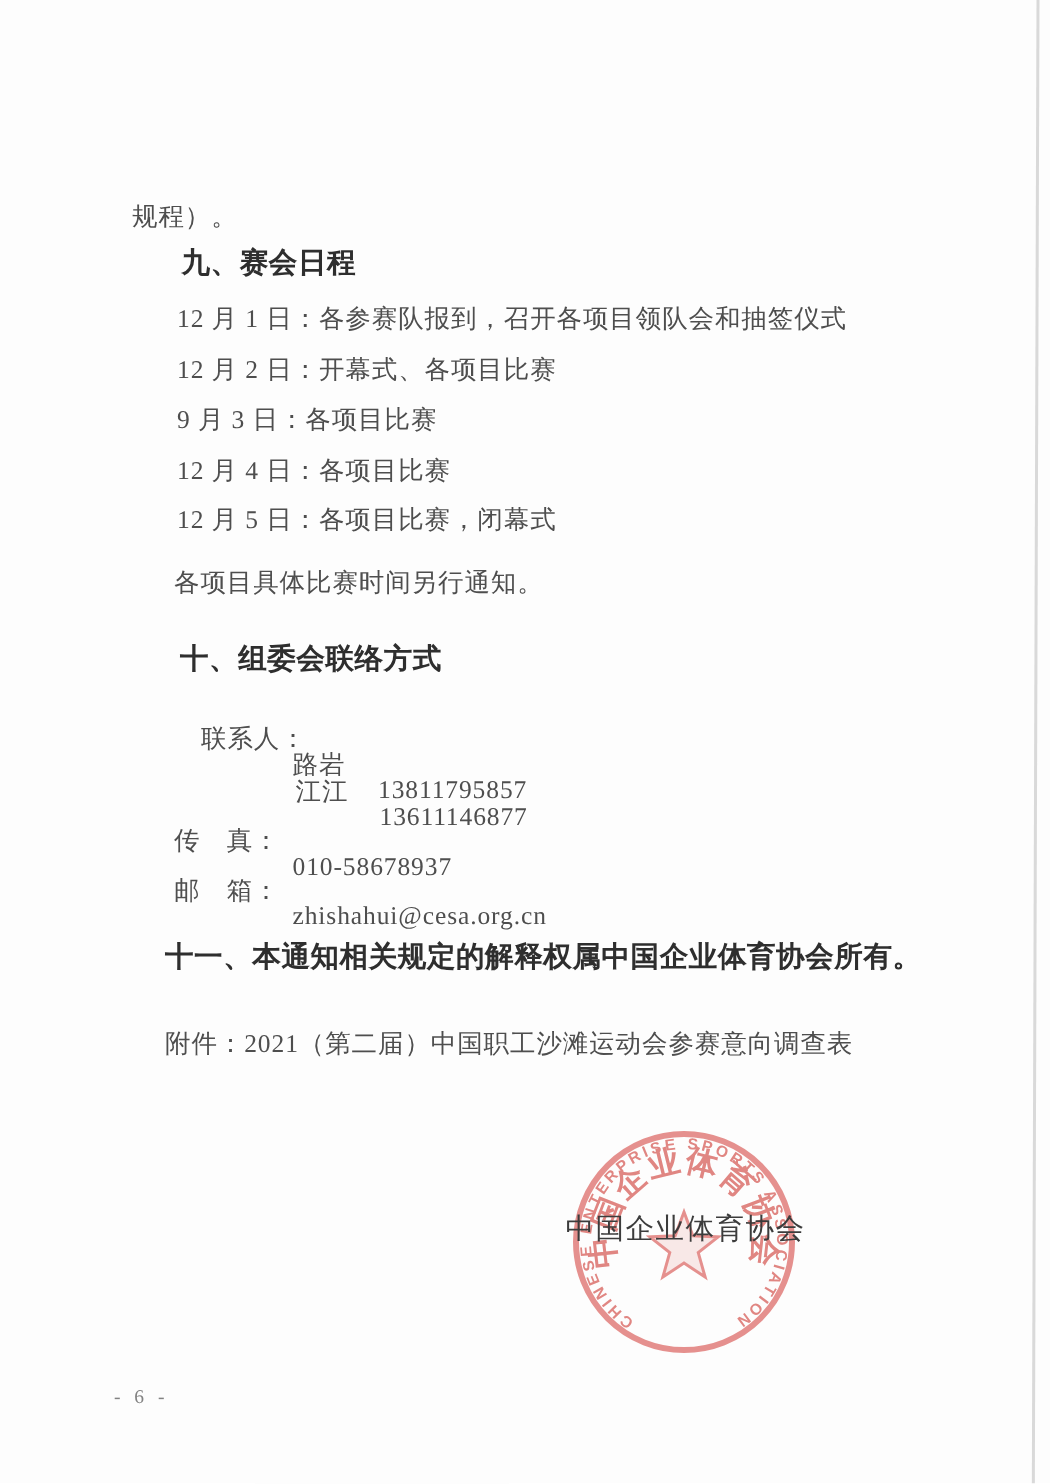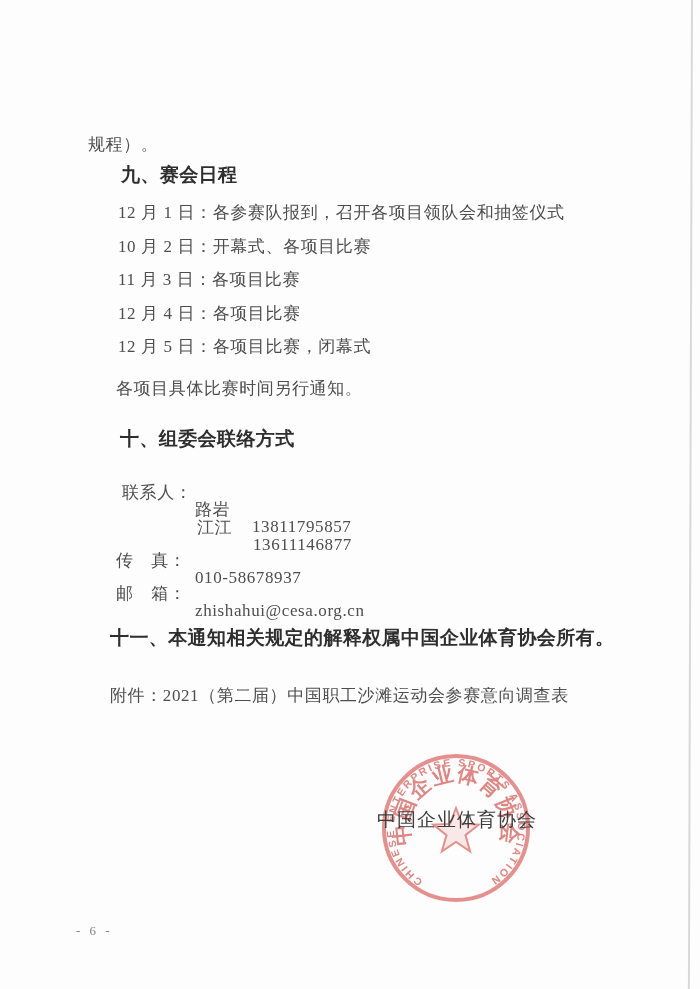--- a/index.html
+++ b/index.html
@@ -36,31 +36,31 @@
 </head>
 <body>
 
 <div class="page">
 
   <div class="line" style="left:88px;top:136px">规程）。</div>
 
   <div class="line heading" style="left:121px;top:167px">九、赛会日程</div>
 
   <div class="line" style="left:118px;top:204px">12 月 1 日：各参赛队报到，召开各项目领队会和抽签仪式</div>
-  <div class="line" style="left:118px;top:238px">10 月 2 日：开幕式、各项目比赛</div>
-  <div class="line" style="left:118px;top:271px">11 月 3 日：各项目比赛</div>
+  <div class="line" style="left:118px;top:238px">12 月 2 日：开幕式、各项目比赛</div>
+  <div class="line" style="left:118px;top:271px">9 月 3 日：各项目比赛</div>
   <div class="line" style="left:118px;top:305px">12 月 4 日：各项目比赛</div>
   <div class="line" style="left:118px;top:338px">12 月 5 日：各项目比赛，闭幕式</div>
 
   <div class="line" style="left:116px;top:380px">各项目具体比赛时间另行通知。</div>
 
   <div class="line heading" style="left:120px;top:431px">十、组委会联络方式</div>
 
   <div class="line" style="left:122px;top:467px">
-    <span style="position:absolute;left:0;white-space:pre">联系人：</span>
+    <span style="position:absolute;left:12px;white-space:pre">联系人：</span>
     <span style="position:absolute;left:73px;white-space:pre">路岩</span>
     <span style="position:absolute;left:130px;white-space:pre">13811795857</span>
   </div>
 
   <div class="line" style="left:122px;top:502px">
     <span style="position:absolute;left:75px;white-space:pre">江江</span>
     <span style="position:absolute;left:131px;white-space:pre">13611146877</span>
   </div>
 
   <div class="line" style="left:116px;top:535px">

